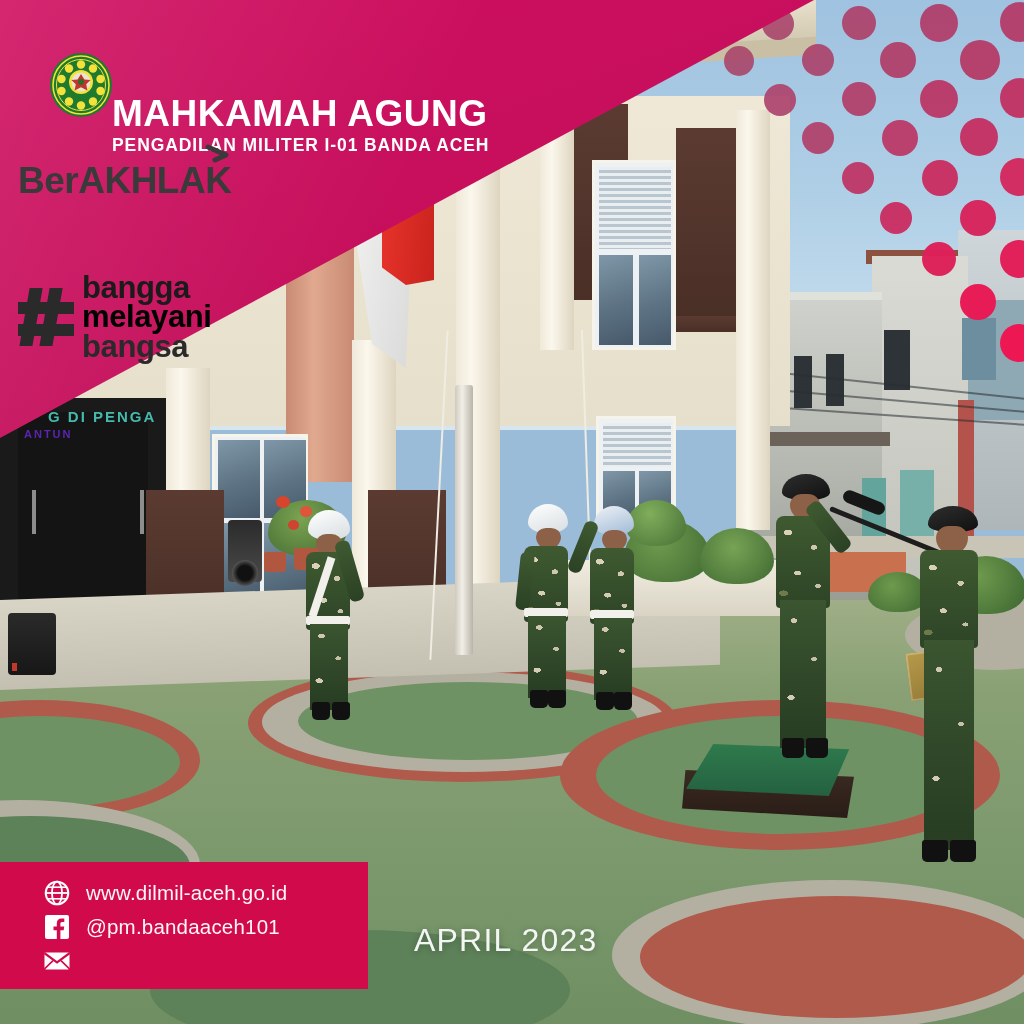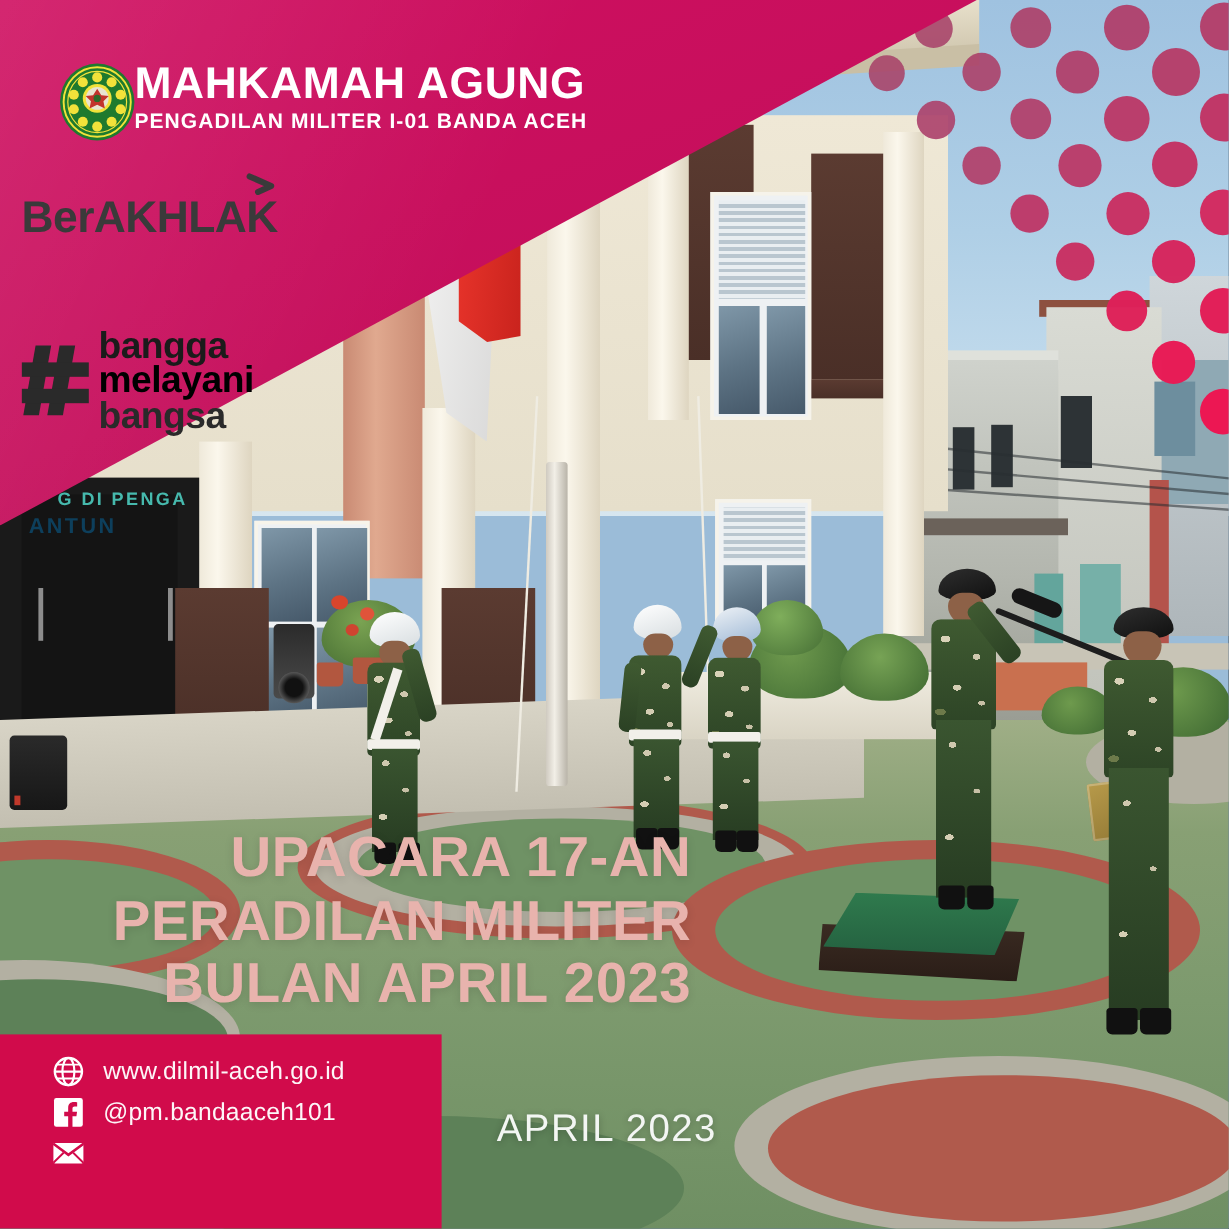--- a/index.html
+++ b/index.html
@@ -50,21 +50,21 @@
   .pillar{position:absolute;background:linear-gradient(90deg,#efe9da 0%,#fbf7ec 35%,#ded5c0 100%);}
   .cap{position:absolute;background:#f4eee0;}
   .terracotta{position:absolute;background:linear-gradient(90deg,#c98a73,#e0a98f 40%,#c98a73);}
   .window-white{position:absolute;background:#eef1f3;border:3px solid #f6f3ea;}
   .window-pane{position:absolute;background:linear-gradient(160deg,#7f97a8,#5d7384 55%,#46596a);}
   .louver{position:absolute;background:repeating-linear-gradient(180deg,#e9eef1 0px,#e9eef1 3px,#b9c6cf 3px,#b9c6cf 6px);}
   .door-dark{position:absolute;background:#141414;}
   .glass-dark{position:absolute;background:#1a1a1a;}
 
   .signtxt{position:absolute;color:#4fd6c8;font-size:15px;letter-spacing:2px;font-weight:700;opacity:.85;}
-  .signtxt2{position:absolute;color:#0c4a6e;font-size:18px;letter-spacing:2px;font-weight:700;opacity:.8;}
+  .signtxt2{position:absolute;color:#6d28d9;font-size:11px;letter-spacing:2px;font-weight:700;opacity:.8;}
 
   
   .flagpole{position:absolute;left:455px;top:385px;width:18px;height:270px;
      background:linear-gradient(90deg,#cfcac0,#f2efe7 40%,#b9b4a9);border-radius:3px;}
   .flag{position:absolute;left:382px;top:160px;width:52px;height:200px;}
   .flag-red{position:absolute;left:0;top:0;width:52px;height:125px;
      background:linear-gradient(95deg,#e8342b,#c9231d);
      clip-path:polygon(0 0,100% 0,100% 96%,46% 100%,0 86%);}
   .flag-white{position:absolute;left:-28px;top:8px;width:60px;height:200px;
      background:linear-gradient(100deg,#f2f2f2,#d9d9d9);
@@ -143,21 +143,21 @@
     z-index:5;
   }
   .banner-sheen{
     position:absolute;inset:0;
     background:linear-gradient(115deg,rgba(255,255,255,.10) 0%,rgba(255,255,255,0) 40%);
     clip-path:polygon(0 0,814px 0,0 438px);
   }
 
   
   .hdr{position:absolute;left:112px;top:52px;z-index:8;color:#fff;}
-  .hdr-l1{font-size:37px;font-weight:700;letter-spacing:.5px;line-height:.97;}
+  .hdr-l1{font-size:37px;font-weight:700;letter-spacing:.5px;line-height:.97;margin-top:44px;}
   .hdr-l2{font-size:37px;font-weight:700;letter-spacing:.5px;line-height:.97;}
   .hdr-l3{font-size:17.5px;font-weight:700;letter-spacing:.9px;margin-top:3px;}
 
   
   .emblem{position:absolute;left:48px;top:52px;width:66px;height:66px;z-index:8;}
 
   
   .berakhlak{position:absolute;left:18px;top:162px;z-index:8;}
   .ber-word{font-size:37px;font-weight:700;color:#3a3a3a;letter-spacing:-.5px;line-height:1;position:relative;}
   .ber-arrow{position:absolute;left:185px;top:-18px;width:30px;height:30px;}
@@ -187,21 +187,21 @@
 
   
   .datetxt{
     position:absolute;left:414px;top:922px;z-index:7;
     color:#f3f6f3;font-size:32px;font-weight:400;letter-spacing:1.2px;
     text-shadow:0 1px 6px rgba(0,0,0,.25);
   }
 
   
   .contact{
-    position:absolute;left:0;top:862px;width:368px;height:162px;z-index:9;
+    position:absolute;left:0;top:862px;width:368px;height:127px;z-index:9;
     background:#d10b4b;padding:15px 0 0 44px;
   }
   .crow{display:flex;align-items:center;height:32px;margin-bottom:2px;}
   .cicon{width:26px;height:26px;margin-right:16px;flex:0 0 26px;display:flex;align-items:center;justify-content:center;}
   .ctext{color:#fdf6f8;font-size:20.5px;letter-spacing:.2px;font-weight:400;white-space:nowrap;}
 </style>
 </head>
 <body>
 
 <div id="poster">
@@ -476,25 +476,20 @@
         </g>
       </svg>
     </div>
     <div class="bg-words">
       <div class="bg-w1">bangga</div>
       <div class="bg-w2">melayani</div>
       <div class="bg-w3">bangsa</div>
     </div>
   </div>
 
-  <div class="title">
-    <div>UPACARA 17-AN</div>
-    <div>PERADILAN MILITER</div>
-    <div>BULAN APRIL 2023</div>
-  </div>
 
   <div class="datetxt">APRIL 2023</div>
 
   <div class="contact">
 
     <div class="crow">
       <span class="cicon">
         <svg viewBox="0 0 26 26" width="26" height="26">
           <circle cx="13" cy="13" r="11.3" fill="none" stroke="#fff" stroke-width="2"></circle>
           <ellipse cx="13" cy="13" rx="5" ry="11.3" fill="none" stroke="#fff" stroke-width="1.8"></ellipse>

